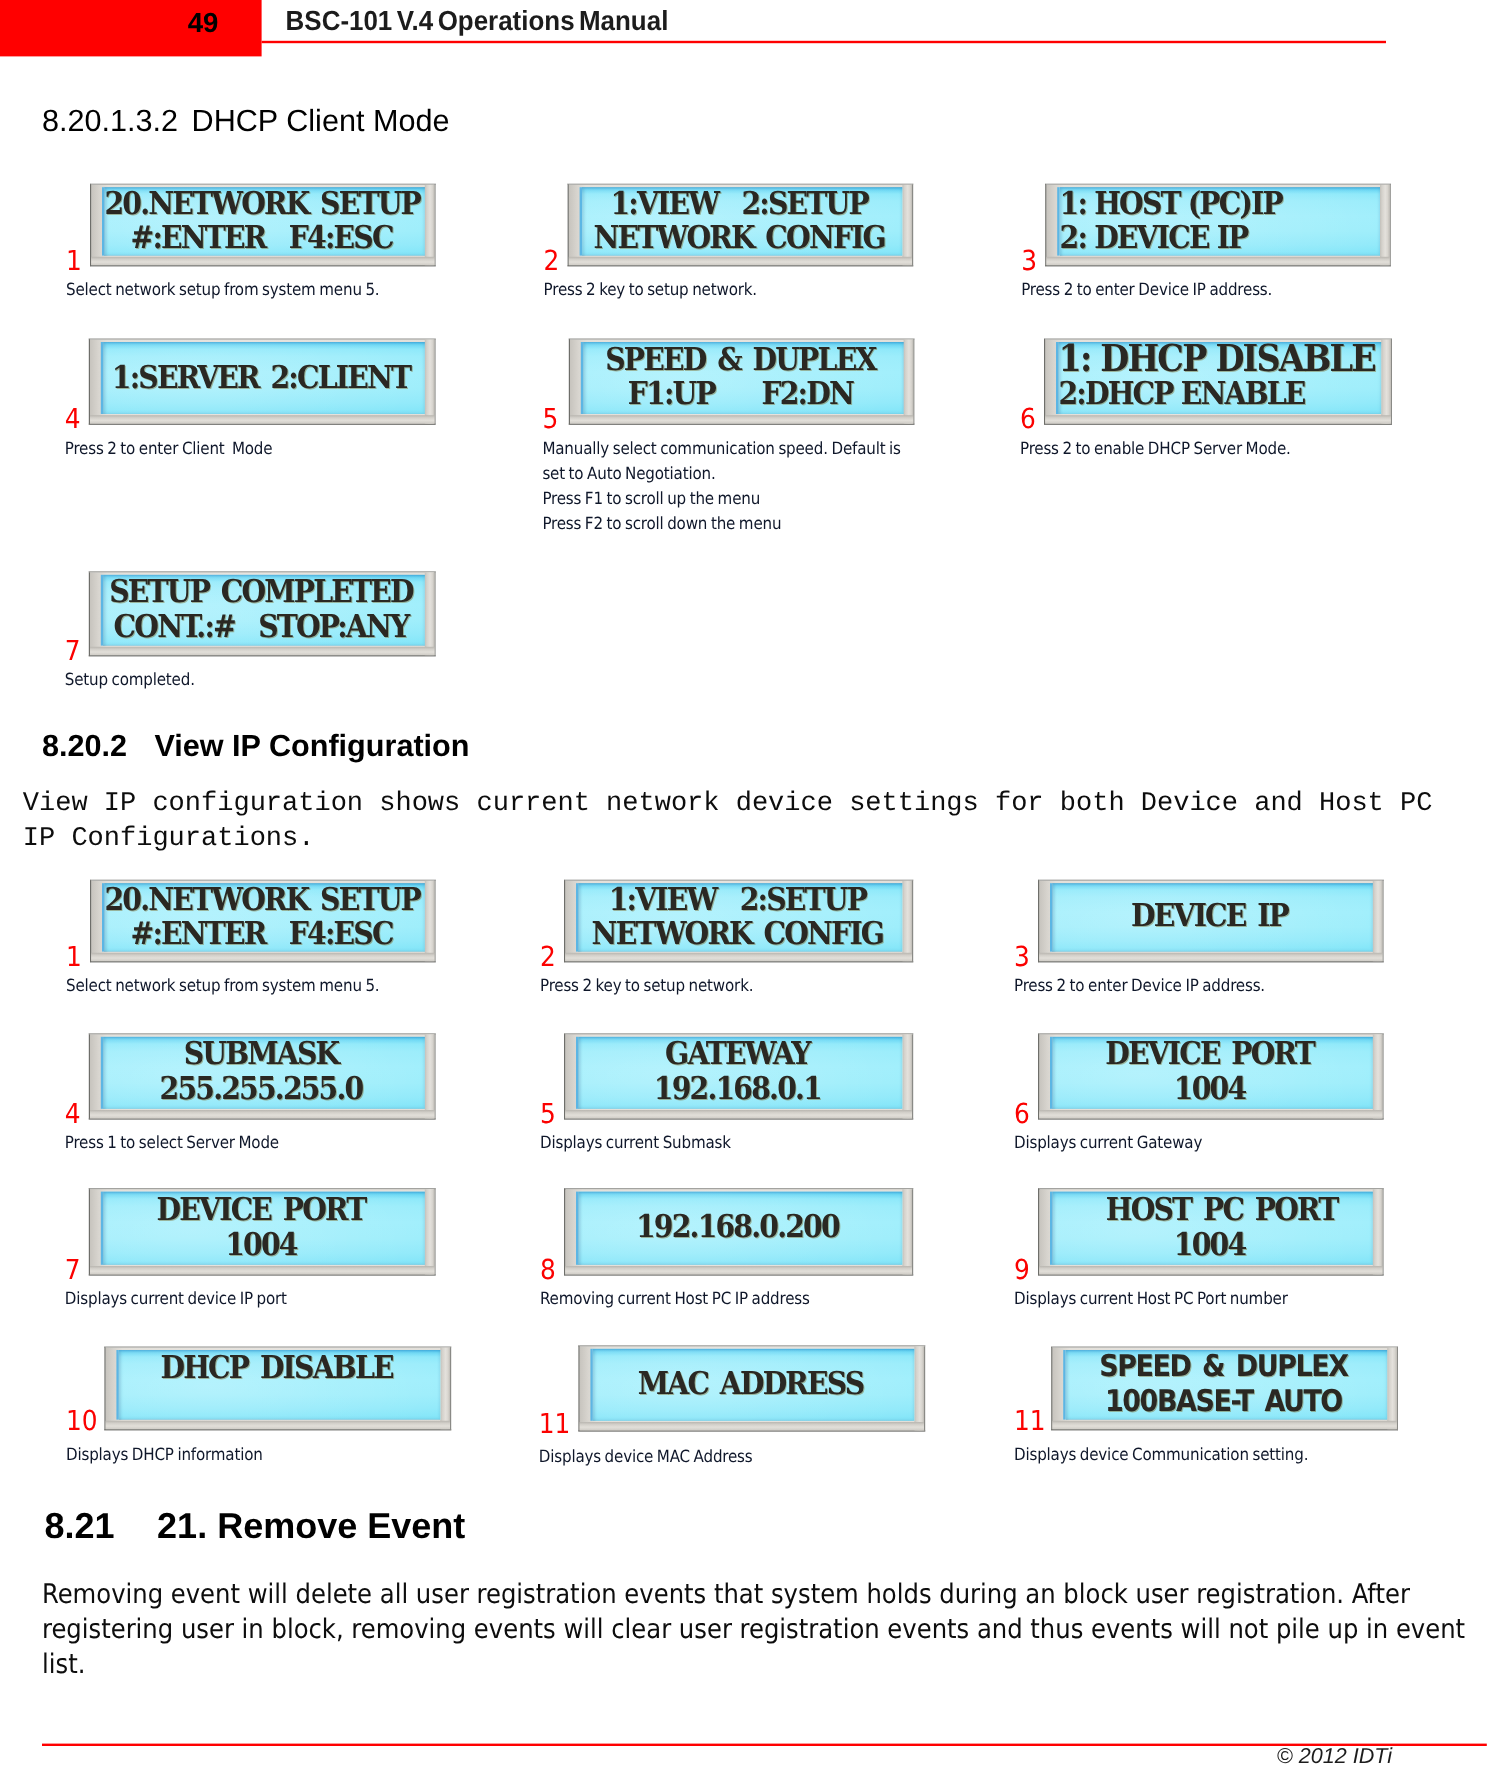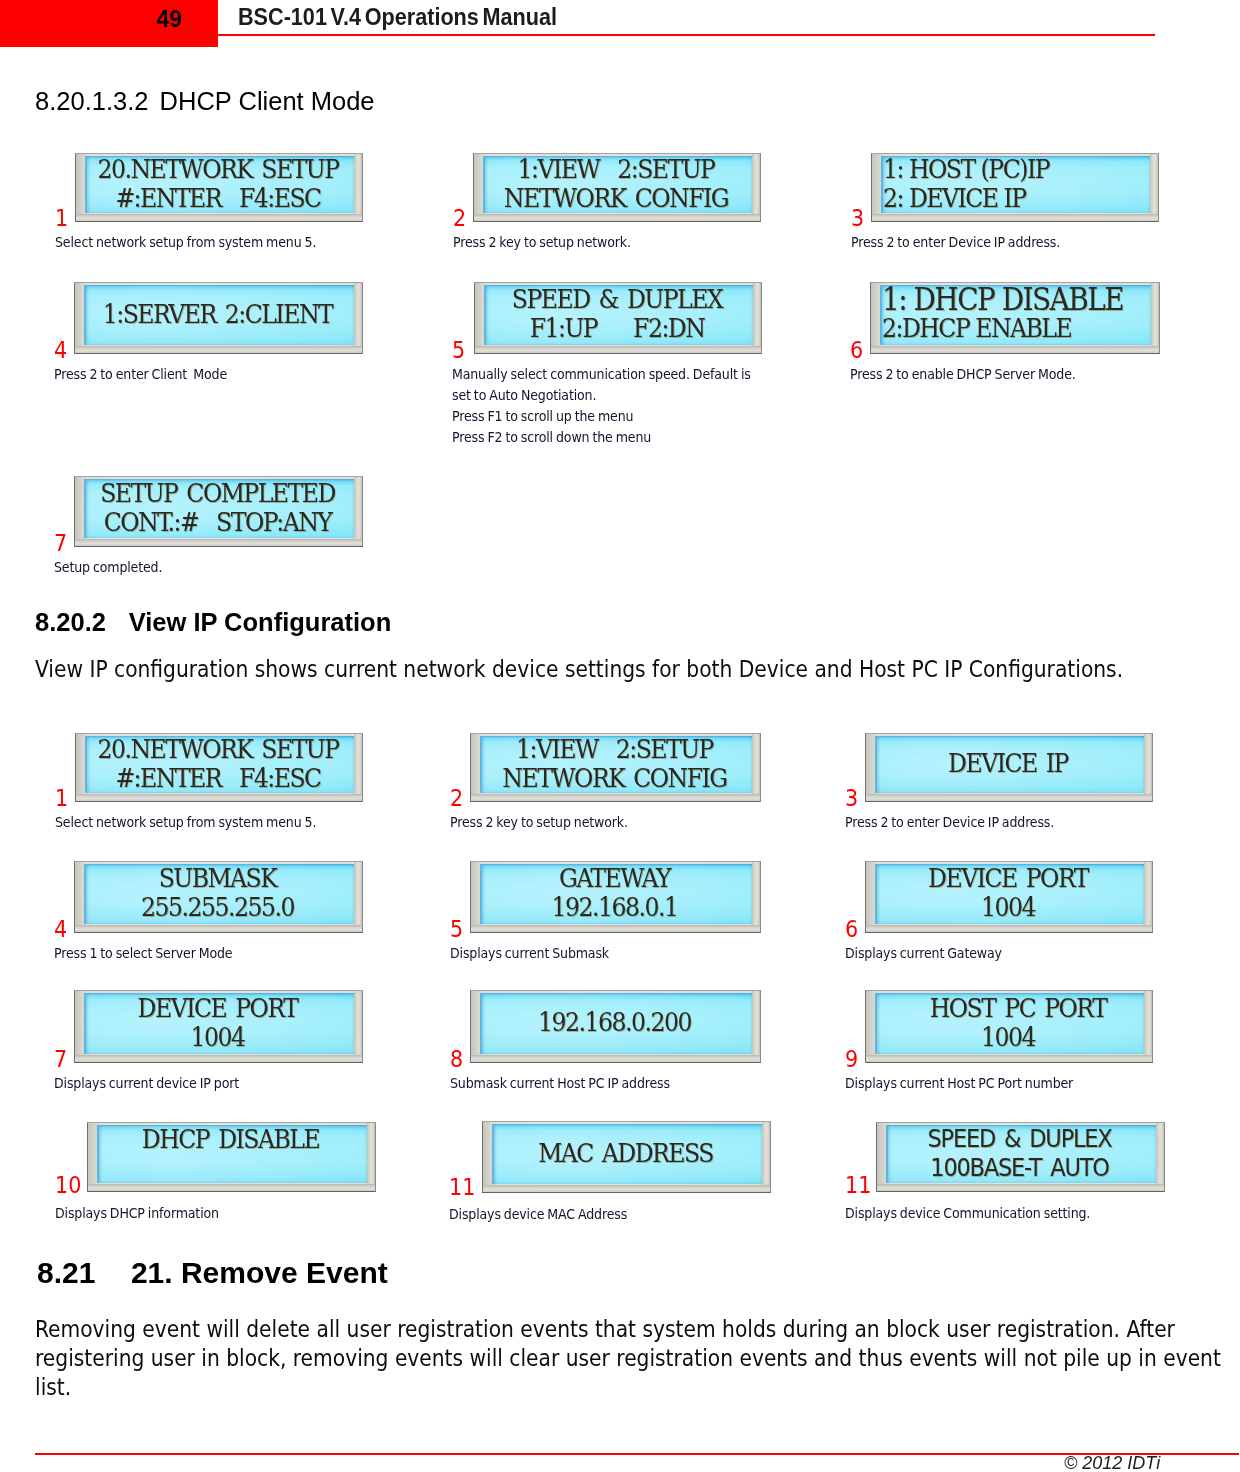--- a/index.html
+++ b/index.html
@@ -33,21 +33,21 @@
        background:linear-gradient(180deg,#b9b6b0 0%,#d3d0ca 30%,#e2dfd9 62%,#cfccc6 100%);pointer-events:none;z-index:3;}
   .lcd::before{content:"";position:absolute;top:0;right:0;bottom:0;width:8px;
        background:linear-gradient(90deg,#c3c0ba 0%,#d5d2cc 22%,#e4e1dc 55%,#d8d5cf 80%,#bfbcb6 100%);pointer-events:none;z-index:1;}
   .lcd-in{width:100%;height:100%;box-sizing:border-box;position:relative;overflow:hidden;z-index:2;
        background:
        radial-gradient(125% 150% at 28% 52%, rgba(255,255,255,0.26) 0%, rgba(255,255,255,0.10) 45%, rgba(255,255,255,0.0) 75%),
        linear-gradient(180deg,#43bbeb 0%,#69d7f4 4%,#8ae8fa 10%,#97ecfb 20%,#9ceefc 42%,#99edfb 64%,#8de9fa 84%,#7ce4f8 100%);
        border-left:2px solid #5cb6e4;
        display:flex;flex-direction:column;justify-content:center;padding-bottom:2px;
        box-shadow:inset 2px 1px 2px rgba(40,90,140,0.18), inset -1px -1px 2px rgba(80,150,190,0.22);}
-  .lcd-line{font-family:"DejaVu Serif Condensed","DejaVu Serif",serif;font-weight:normal;color:#2a2823;
+  .lcd-line{font-family:"DejaVu Serif Condensed","DejaVu Serif",serif;font-weight:bold;color:#2a2823;
        white-space:pre;letter-spacing:-1.5px;word-spacing:3px;text-shadow:0.8px 0.8px 0px rgba(130,118,60,0.5);}
   .num{position:absolute;font-family:"DejaVu Sans Condensed","DejaVu Sans",sans-serif;font-size:23px;color:#fb0100;line-height:1;}
   .cap{position:absolute;font-family:"DejaVu Sans Condensed","DejaVu Sans",sans-serif;font-size:14px;
        letter-spacing:-0.15px;word-spacing:-0.8px;color:#0f172a;line-height:20.9px;white-space:pre-wrap;}
 </style>
 </head>
 <body>
 
 <div class="page">
 
@@ -114,21 +114,21 @@
           <div class="lcd-line" style="font-size: 26.2px; line-height: 29px; text-align: center; padding-right: 5px;">SETUP COMPLETED</div>
           <div class="lcd-line" style="font-size: 26.2px; line-height: 29px; text-align: center; padding-right: 5px;">CONT.:#  STOP:ANY</div>
         </div>
       </div>
       <div class="num" style="left: 54px; top: 531.5px;">7</div>
       <div class="cap" style="left: 54px; top: 557px; width: 400px;">Setup completed.</div>
     </div>
 
   <div class="h2" style="left:35px;top:608px;"><span>8.20.2</span><span style="letter-spacing:0.5px">   </span><span>View IP Configuration</span></div>
 
-  <div class="body-p" style="left:35px;top:655px;width:1180px;">View IP configuration shows current network device settings for both Device and Host PC IP Configurations.</div>
+  <div class="body-p" style="left:19px;top:655px;width:1180px;font-family:Liberation Mono, monospace;">View IP configuration shows current network device settings for both Device and Host PC IP Configurations.</div>
 
   <div id="grid2">
       <div class="lcd" style="left: 75px; top: 733px; width: 288px; height: 69px;">
         <div class="lcd-in">
           <div class="lcd-line" style="font-size: 26.2px; line-height: 29px; text-align: center; padding-right: 5px;">20.NETWORK SETUP</div>
           <div class="lcd-line" style="font-size: 26.2px; line-height: 29px; text-align: center; padding-right: 5px;">#:ENTER  F4:ESC</div>
         </div>
       </div>
       <div class="num" style="left: 55px; top: 786.5px;">1</div>
       <div class="cap" style="left: 55px; top: 812px; width: 400px;">Select network setup from system menu 5.</div>
@@ -178,21 +178,21 @@
         </div>
       </div>
       <div class="num" style="left: 54px; top: 1047.5px;">7</div>
       <div class="cap" style="left: 54px; top: 1073px; width: 400px;">Displays current device IP port</div>
       <div class="lcd" style="left: 470px; top: 990px; width: 291px; height: 73px;">
         <div class="lcd-in">
           <div class="lcd-line" style="font-size: 26.2px; line-height: 29px; text-align: center; padding-right: 5px;">192.168.0.200</div>
         </div>
       </div>
       <div class="num" style="left: 450px; top: 1047.5px;">8</div>
-      <div class="cap" style="left: 450px; top: 1073px; width: 400px;">Submask current Host PC IP address</div>
+      <div class="cap" style="left: 450px; top: 1073px; width: 400px;">Removing current Host PC IP address</div>
       <div class="lcd" style="left: 865px; top: 990px; width: 288px; height: 73px;">
         <div class="lcd-in">
           <div class="lcd-line" style="font-size: 26.2px; line-height: 29px; text-align: center; padding-right: 5px; margin-left: 20px;">HOST PC PORT</div>
           <div class="lcd-line" style="font-size: 26.2px; line-height: 29px; text-align: center; padding-right: 5px;">1004</div>
         </div>
       </div>
       <div class="num" style="left: 845px; top: 1047.5px;">9</div>
       <div class="cap" style="left: 845px; top: 1073px; width: 400px;">Displays current Host PC Port number</div>
       <div class="lcd" style="left: 87px; top: 1122px; width: 289px; height: 70px;">
         <div class="lcd-in" style="justify-content: flex-start;">

